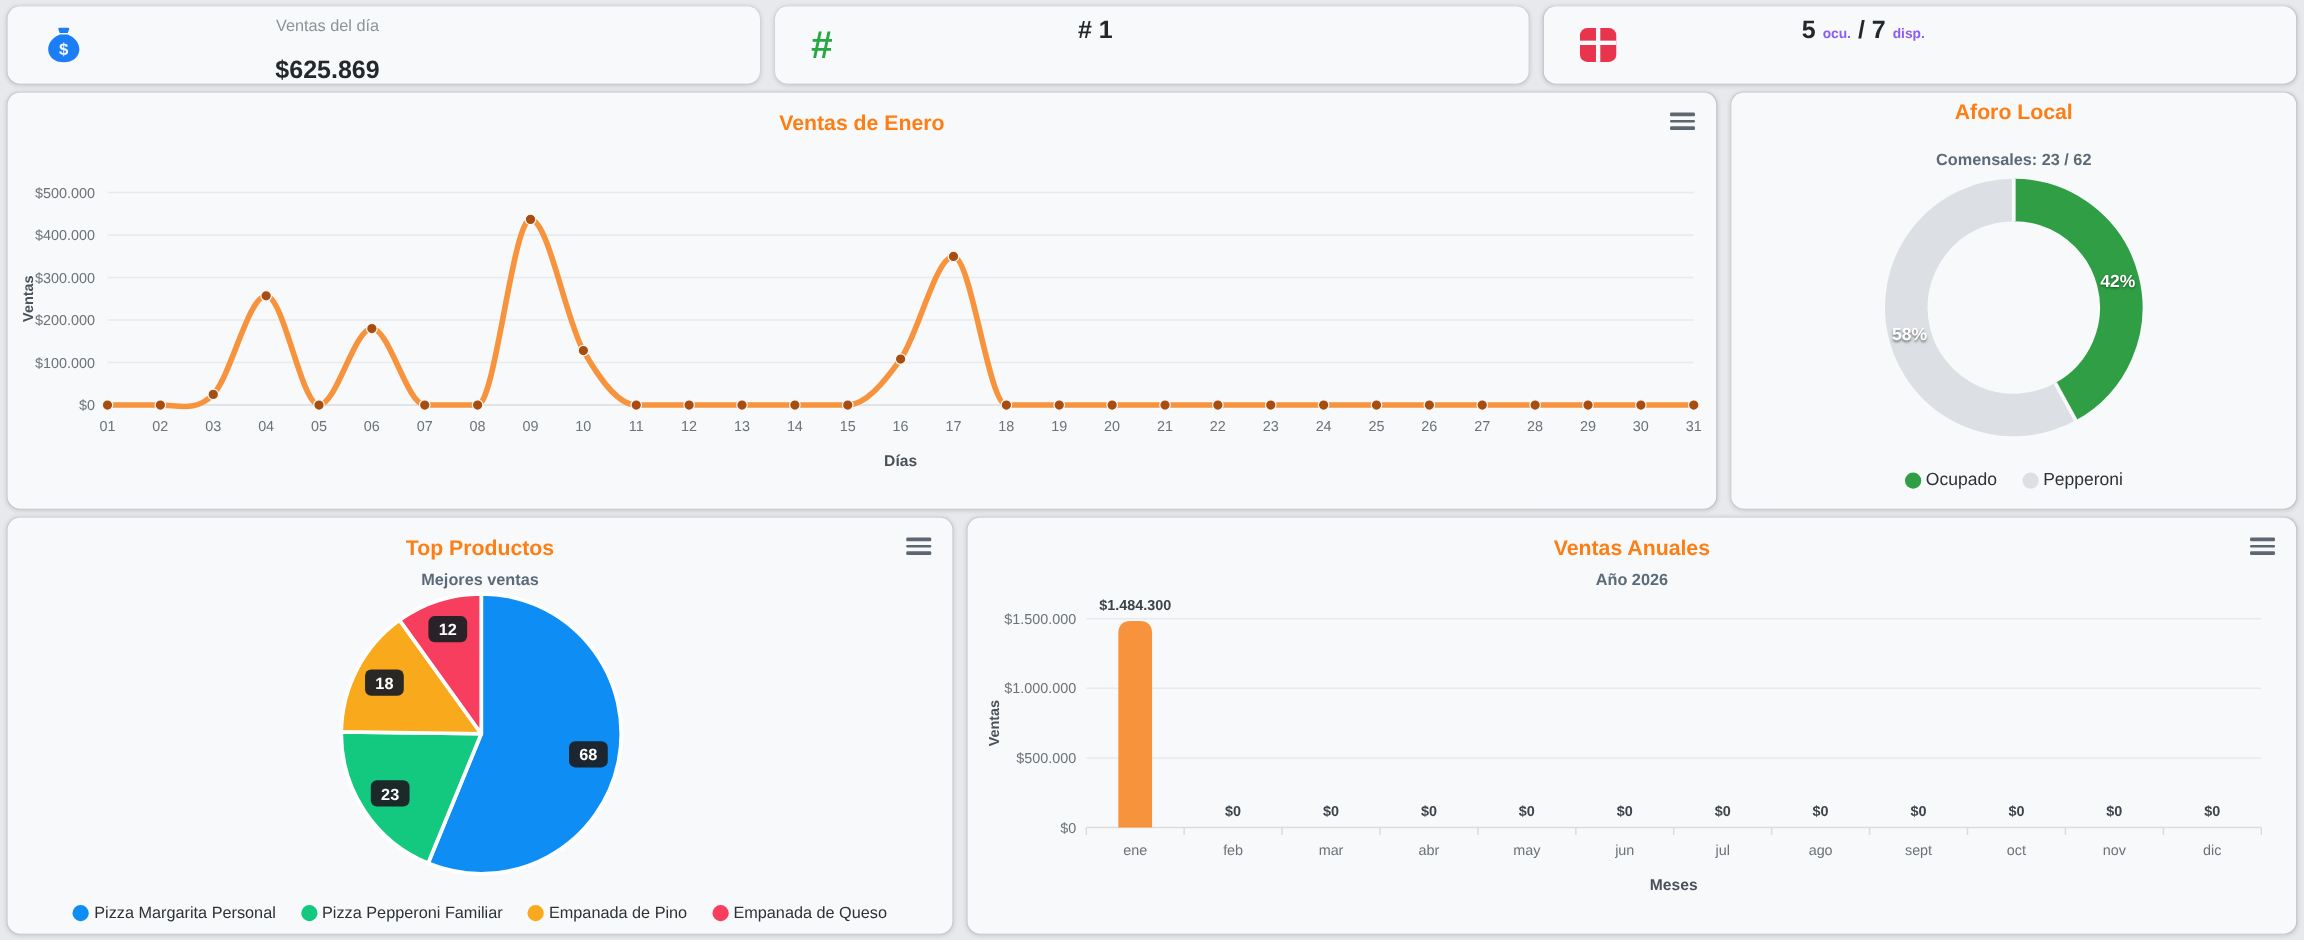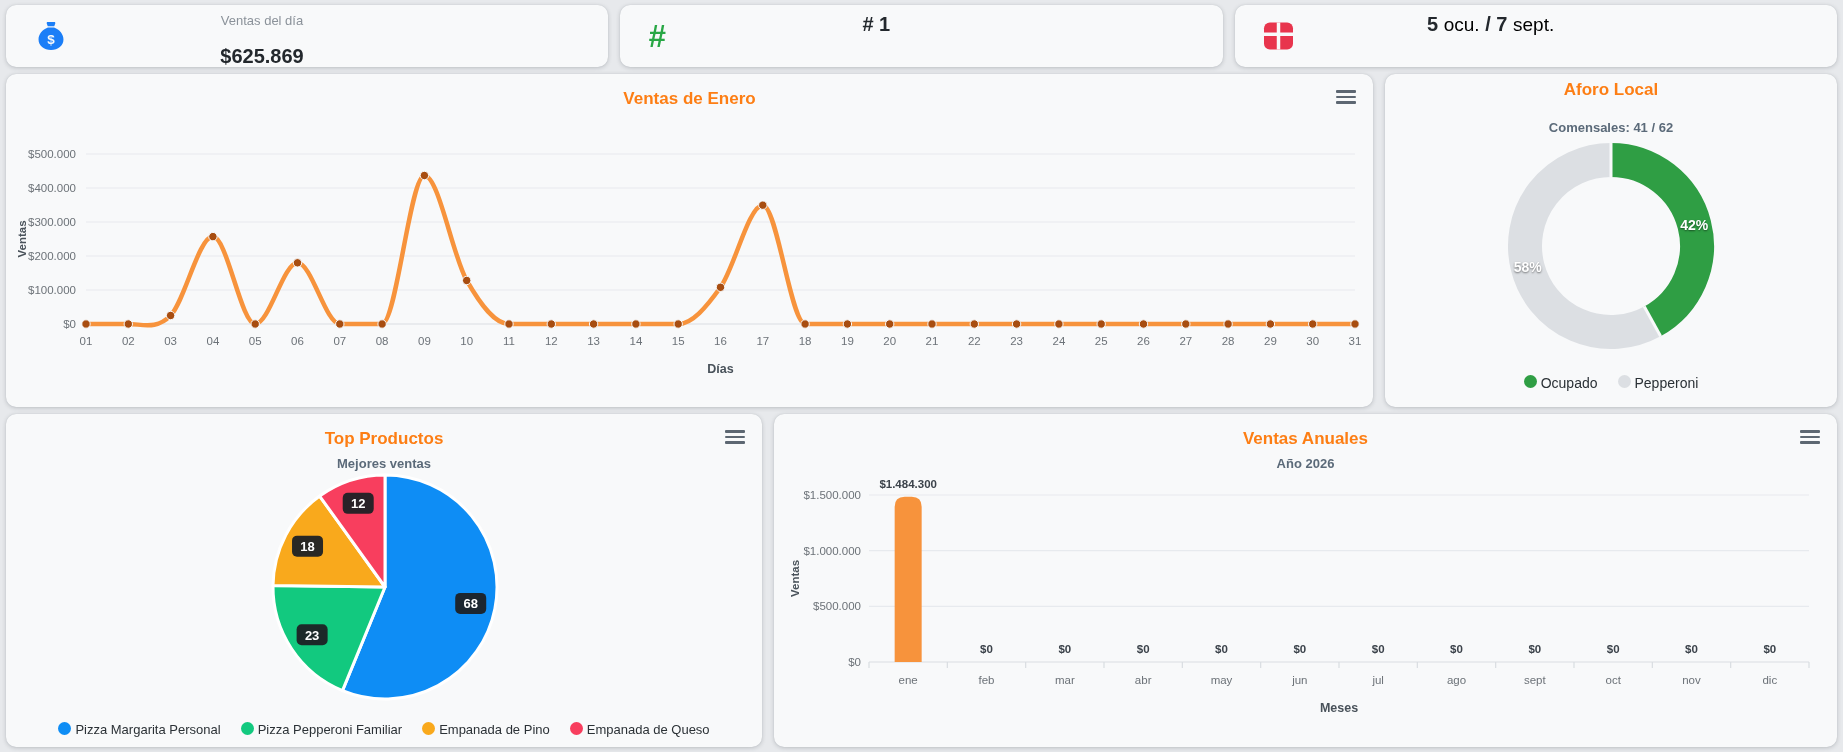--- a/index.html
+++ b/index.html
@@ -8,21 +8,21 @@
   .row{display:flex;gap:12px}
   .card{background:#f8f9fa;border-radius:10px;box-shadow:0 1px 4px rgba(40,50,60,.22),0 0 1px rgba(40,50,60,.15);position:relative}
   
   .stat-row{height:62px}
   .stat-card{flex:1;position:relative}
   .stat-icon{position:absolute;left:28px;top:50%;transform:translateY(-50%);display:flex;align-items:center}
   .hash-glyph{font-size:31px;font-weight:bold;font-style:italic;line-height:1}
   .stat-text{position:absolute;left:10%;right:25%;top:8px;text-align:center}
   .stat-label{font-size:13px;color:#8b929a;margin-bottom:17px}
   .stat-value{font-size:20px;font-weight:bold;color:#23282d}
-  .unit{font-size:19px;color:#000000;font-weight:normal}
+  .unit{font-size:11px;color:#8b5cf6;font-weight:bold}
   
   .charts-row{height:333px}
   .line-card{flex:1}
   .aforo-card{width:452px}
   .pie-card{width:756px}
   .bar-card{flex:1}
   .chart-title{position:absolute;top:15px;left:0;right:0;text-align:center;color:#fd7e14;font-weight:bold;font-size:17px}
   .chart-subtitle{position:absolute;top:42px;left:0;right:0;text-align:center;color:#5b6a79;font-weight:bold;font-size:13px}
   .aforo-card .chart-title{top:6px}
   .aforo-card .chart-subtitle{top:46px}
@@ -30,21 +30,21 @@
   .menu-icon span{display:block;height:2.6px;background:#5d6772;margin:3px 0;border-radius:1px}
   svg{font-family:inherit}
   .line-svg{position:absolute;left:6px;top:58px}
   .donut-svg{position:absolute;left:8px;top:66px}
   .pie-svg{position:absolute;left:8px;top:58px}
   .bar-svg{position:absolute;left:5px;top:58px}
   .slice-label{text-shadow:0 1px 2px rgba(0,0,0,.5)}
   .legend{position:absolute;left:0;right:0;display:flex;justify-content:center;align-items:center;gap:20px;color:#2b3136}
   .donut-legend{bottom:16px;font-size:14px}
   .pie-legend{bottom:10px;font-size:13px}
-  .legend-item{display:flex;align-items:flex-start;gap:4px}
+  .legend-item{display:flex;align-items:flex-end;gap:4px}
   .legend-dot{width:13px;height:13px;border-radius:50%;display:inline-block}
 </style>
 </head>
 <body>
 
 <div class="page">
 
   <div class="row stat-row">
 
     <div class="card stat-card">
@@ -77,21 +77,21 @@
           <rect x="0.5" y="5.7" width="15" height="1.8" fill="#f8f9fa"></rect>
           <rect x="7.1" y="0.5" width="1.8" height="14" fill="#f8f9fa"></rect>
         </svg>
       </span>
       <div class="stat-text">
         <div class="stat-value">
           <span>5</span>
           <span class="unit">ocu.</span>
           <span>/</span>
           <span>7</span>
-          <span class="unit">sept.</span>
+          <span class="unit">disp.</span>
         </div>
       </div>
     </div>
   </div>
 
   <div class="row charts-row">
 
     <div class="card line-card">
       <div class="chart-title">Ventas de Enero</div>
       <div class="menu-icon">
@@ -175,21 +175,21 @@
           <text x="1258.4" y="213" font-size="11.5" fill="#6c7278" text-anchor="middle">29</text>
           <text x="1300.7" y="213" font-size="11.5" fill="#6c7278" text-anchor="middle">30</text>
           <text x="1343" y="213" font-size="11.5" fill="#6c7278" text-anchor="middle">31</text>
           <text x="708.5" y="241" font-size="12.5" fill="#49525a" text-anchor="middle" font-weight="bold">Días</text>
           <text x="14" y="107" font-size="11.5" fill="#49525a" text-anchor="middle" font-weight="bold" transform="rotate(-90 14 107)">Ventas</text>
         </svg>
     </div>
 
     <div class="card aforo-card">
       <div class="chart-title">Aforo Local</div>
-      <div class="chart-subtitle">Comensales: 41 / 62</div>
+      <div class="chart-subtitle">Comensales: 23 / 62</div>
       <svg id="donutSvg" class="donut-svg" width="436" height="220">
           <path d="M 218 20 A 86 86 0 0 1 259.43081597274755 181.36237448377227" fill="none" stroke="#2f9e44" stroke-width="34"></path>
           <text x="301.2981518570623" y="89.61266970382248" font-size="14" fill="#fff" text-anchor="middle" font-weight="bold" class="slice-label">42%</text>
           <path d="M 259.43081597274755 181.36237448377227 A 86 86 0 1 1 217.99999999999997 20" fill="none" stroke="#dcdfe3" stroke-width="34"></path>
           <text x="134.70184814293773" y="132.3873302961775" font-size="14" fill="#fff" text-anchor="middle" font-weight="bold" class="slice-label">58%</text>
           <line x1="218" y1="37" x2="218" y2="3" stroke="#f8f9fa" stroke-width="3"></line>
           <line x1="251.24100351301837" y1="166.4651609230266" x2="267.6206284324767" y2="196.25958804451795" stroke="#f8f9fa" stroke-width="3"></line>
         </svg>
       <div class="legend donut-legend">
         <span class="legend-item">

